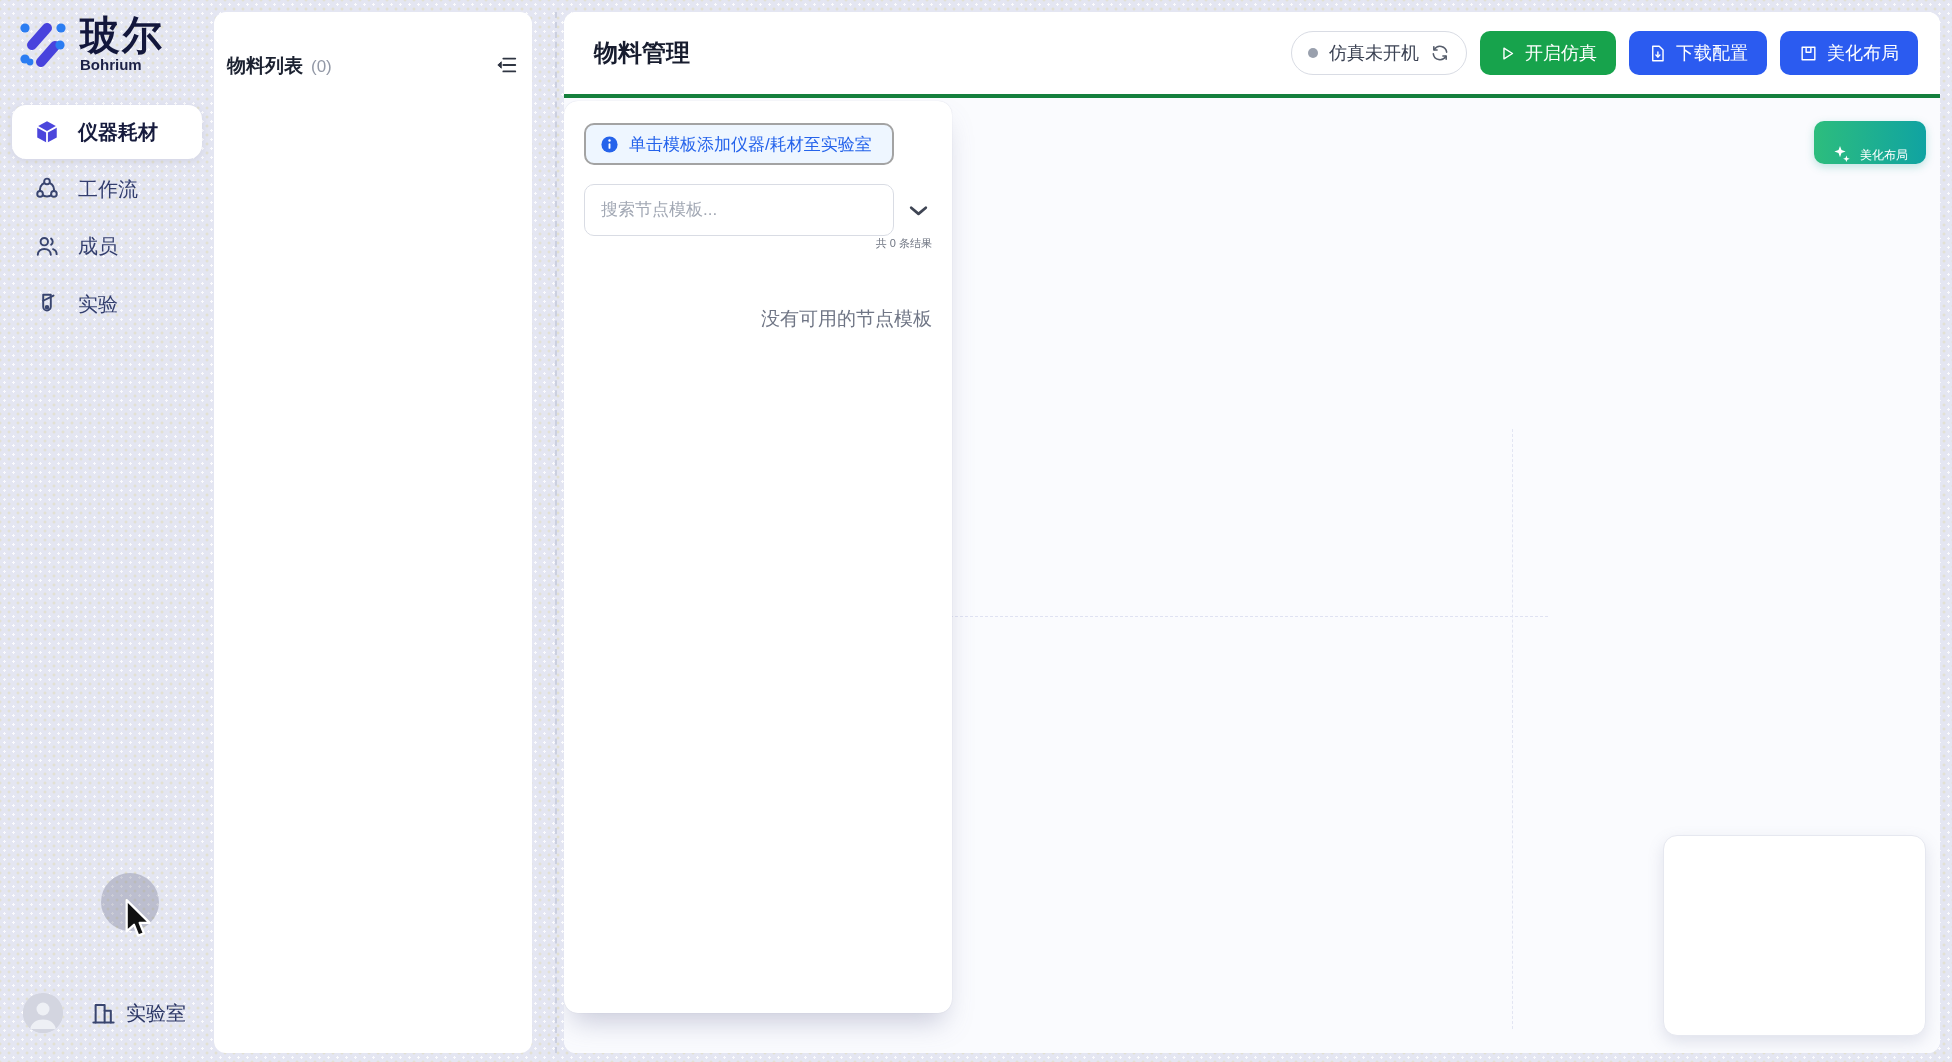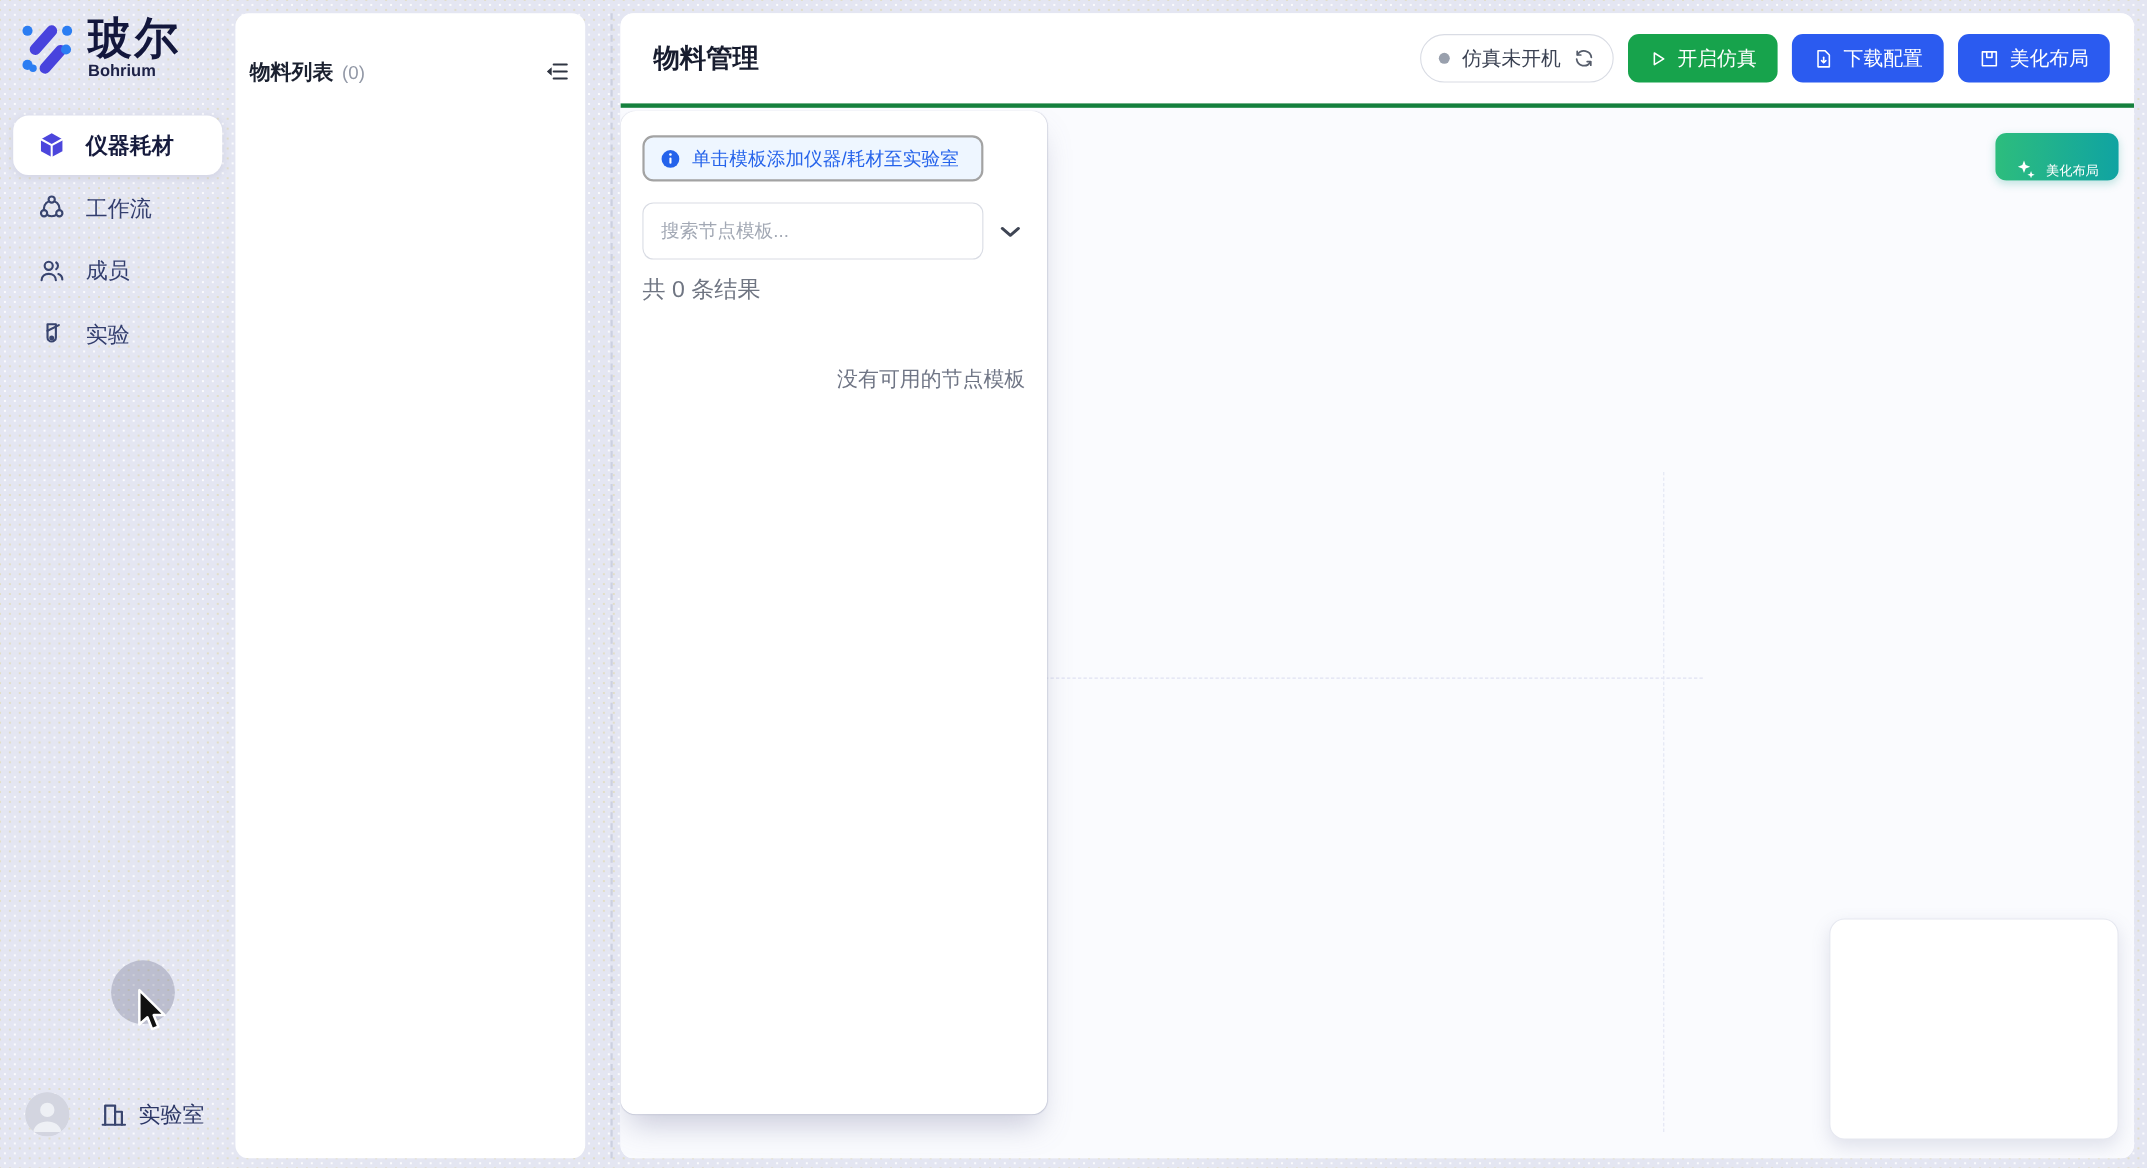--- a/index.html
+++ b/index.html
@@ -73,21 +73,21 @@
                box-shadow:0 16px 28px -8px rgba(105,110,150,.35),0 0 1px rgba(120,125,160,.3);}
   .banner{height:42px;box-sizing:border-box;margin-right:38px;border:2px solid #a3a3a3;background:#eef6ff;
           border-radius:10px;display:flex;align-items:center;gap:10px;padding:0 14px;}
   .banner-text{font-size:17px;color:#2563eb;}
   .search-row{margin-top:19px;display:flex;align-items:center;gap:11px;}
   .search-input{flex:1;height:52px;box-sizing:border-box;border:1px solid #d9dce4;border-radius:10px;
                 padding:0 16px;font-size:17px;color:#30374a;outline:none;min-width:0;
                 font-family:inherit;}
   .search-input::placeholder{color:#a2a8b4;}
   .chevron-btn{width:27px;height:27px;color:#3f4554;}
-  .result-count{margin-top:13px;font-size:21px;color:#6f7582;}
+  .result-count{text-align:right;font-size:11px;color:#6f7582;}
   .empty-text{margin-top:55px;text-align:right;font-size:19px;color:#6f7585;}
 
   .beautify-btn{position:absolute;right:14px;top:26px;height:43px;border-radius:10px;
                 display:flex;align-items:flex-end;gap:9px;padding:0 18px;color:#fff;font-size:12px;
                 font-weight:500;background:linear-gradient(90deg,#2dbd7d,#10a3a2);
                 box-shadow:0 3px 8px rgba(20,160,140,.25);}
   .minimap{position:absolute;right:14px;bottom:17px;width:261px;height:199px;background:#fff;
            border:1px solid #e6e8f0;border-radius:14px;
            box-shadow:0 6px 16px rgba(105,110,150,.18);}
 </style>

